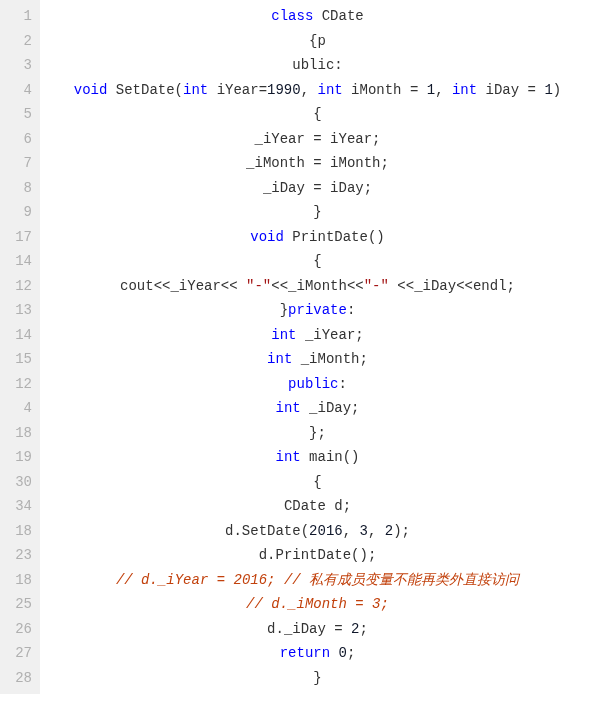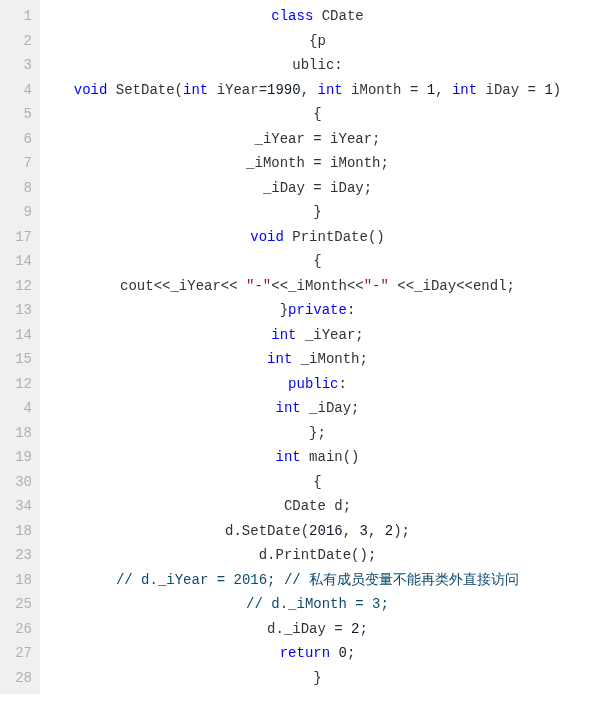--- a/index.html
+++ b/index.html
@@ -34,21 +34,21 @@
     white-space: pre;
     text-align: center;
   }
   .code div.line {
     height: 24.5px;
     line-height: 24.5px;
   }
   .kw { color: #0000ff; }
   .num { color: #0f172a; }
   .str { color: #a31515; }
-  .comment { color: #0c4a6e; }
+  .comment { color: #c2410c; font-style: italic; }
   .plain { color: #333333; }
 </style>
 </head>
 <body>
 
 <div class="code-container">
   <div class="gutter" id="gutter">
       <div>1</div>
       <div>2</div>
       <div>3</div>

